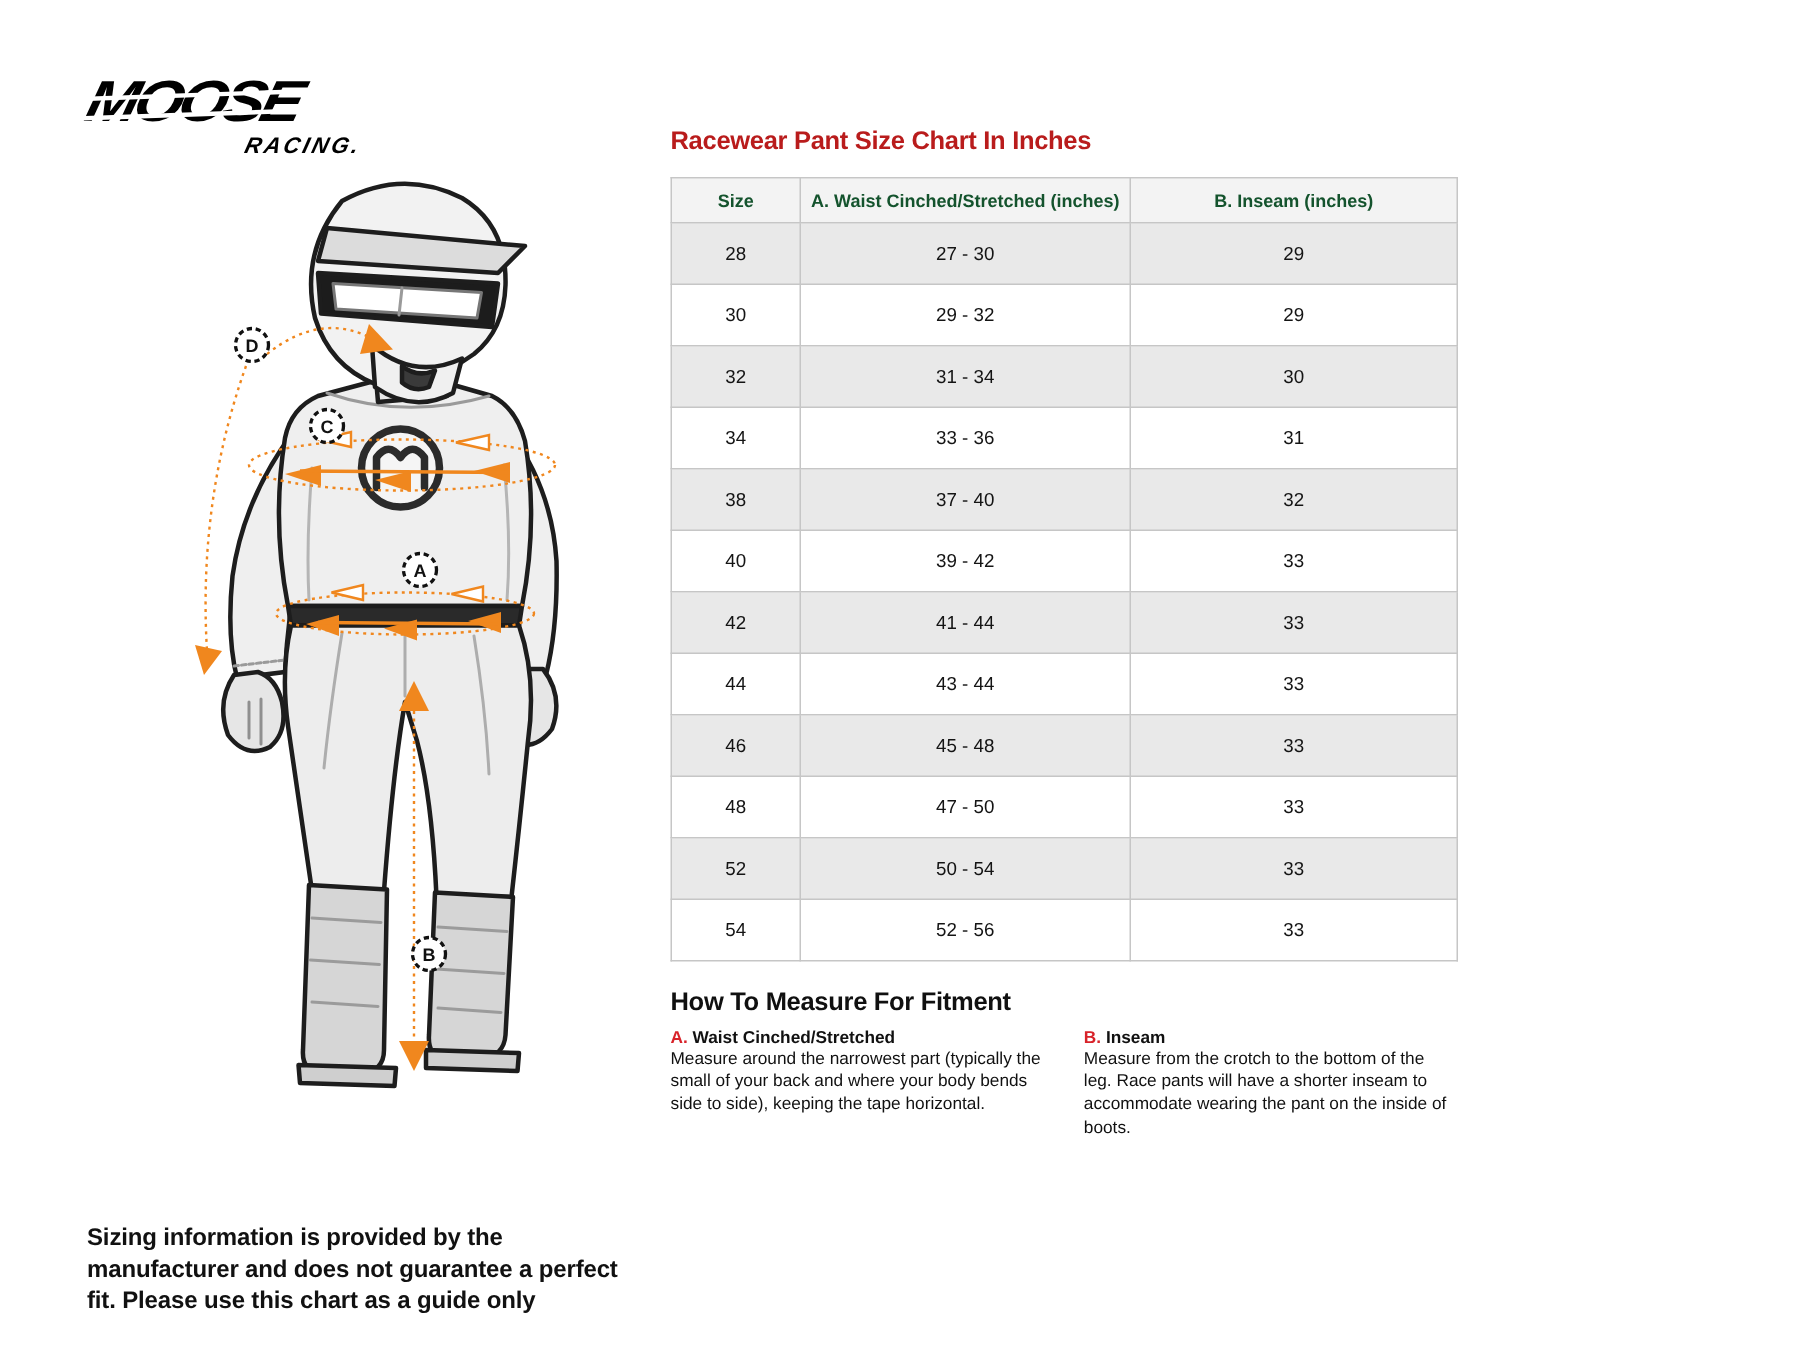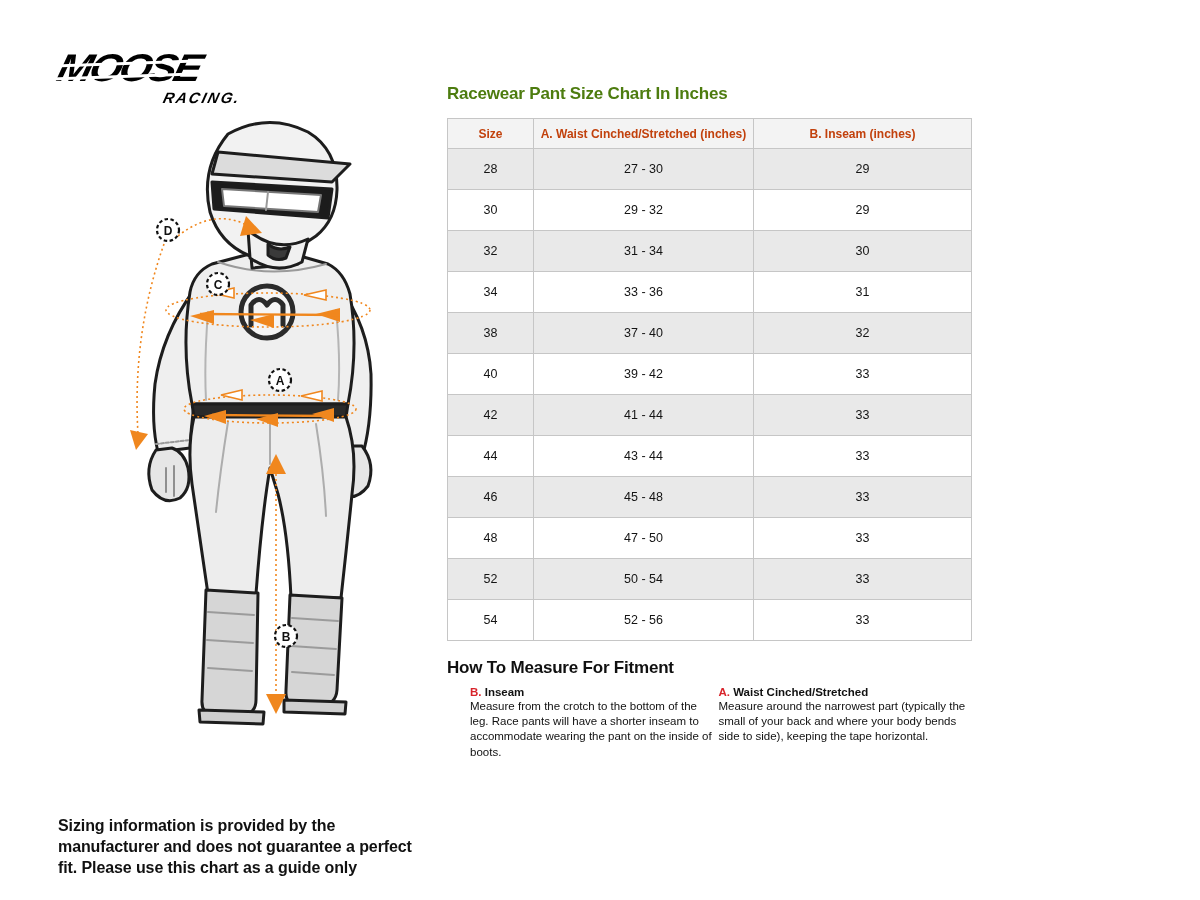--- a/index.html
+++ b/index.html
@@ -16,25 +16,25 @@
                  transform:rotate(-2deg); }
   .stripe-1 { top:13px; } .stripe-2 { top:26px; }
   .logo-racing { display:block; text-align:right; font-weight:bold; font-style:italic;
                  font-size:15px; letter-spacing:2px; color:#000; margin-top:1px; }
 
   
   .figure { position:absolute; left:100px; top:112px; width:310px; height:630px; }
 
   
   .content { position:absolute; left:447px; top:84px; width:524px; }
-  .chart-title { font-size:17px; font-weight:bold; color:#4d7c0f; margin-bottom:14px; letter-spacing:-0.2px; }
+  .chart-title { font-size:17px; font-weight:bold; color:#b91c1c; margin-bottom:14px; letter-spacing:-0.2px; }
 
   table.size-table { width:524px; border-collapse:collapse; table-layout:fixed; }
   .size-table th, .size-table td { border:1px solid #c6c6c6; text-align:center; vertical-align:middle; }
-  .size-table th { background:#f3f3f3; height:30px; font-size:12px; font-weight:bold; color:#c2410c; }
+  .size-table th { background:#f3f3f3; height:30px; font-size:12px; font-weight:bold; color:#14532d; }
   .size-table td { height:41px; font-size:12.5px; color:#141414; background:#fff; }
   .size-table tbody tr:nth-child(odd) td { background:#e9e9e9; }
   .col-size { width:86px; } .col-waist { width:220px; } .col-inseam { width:218px;margin-top:32px; }
 
   .howto-title { font-size:17px; font-weight:bold; color:#101010; margin-top:17px; letter-spacing:-0.2px; }
   .measure-row { display:flex; margin-top:8px; }
   .measure-note { width:305px; }
   .measure-note.second { margin-left:23px; width:300px; }
   .note-head { font-size:11.5px; font-weight:bold; color:#111; margin-bottom:1px; }
   .note-letter { color:#d8232a; font-weight:bold; }
@@ -238,31 +238,31 @@
           <tr>
             <td>54</td>
             <td>52 - 56</td>
             <td>33</td>
           </tr>
         </tbody>
     </table>
 
     <div class="howto-title">How To Measure For Fitment</div>
     <div class="measure-row">
+      <div class="measure-note">
+        <div class="note-head">
+          <span class="note-letter">A.</span>
+          <span>Waist Cinched/Stretched</span>
+        </div>
+        <div class="note-body">Measure around the narrowest part (typically the small of your back and where your body bends side to side), keeping the tape horizontal.</div>
+      </div>
       <div class="measure-note second">
         <div class="note-head">
           <span class="note-letter">B.</span>
           <span>Inseam</span>
         </div>
         <div class="note-body">Measure from the crotch to the bottom of the leg. Race pants will have a shorter inseam to accommodate wearing the pant on the inside of boots.</div>
       </div>
-      <div class="measure-note">
-        <div class="note-head">
-          <span class="note-letter">A.</span>
-          <span>Waist Cinched/Stretched</span>
-        </div>
-        <div class="note-body">Measure around the narrowest part (typically the small of your back and where your body bends side to side), keeping the tape horizontal.</div>
-      </div>
     </div>
   </div>
 
   <p class="disclaimer">Sizing information is provided by the manufacturer and does not guarantee a perfect fit. Please use this chart as a guide only</p>
 </div>
 
 </body></html>

